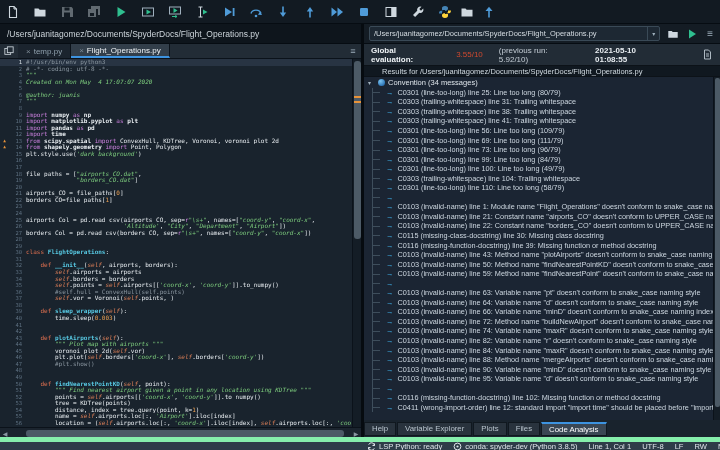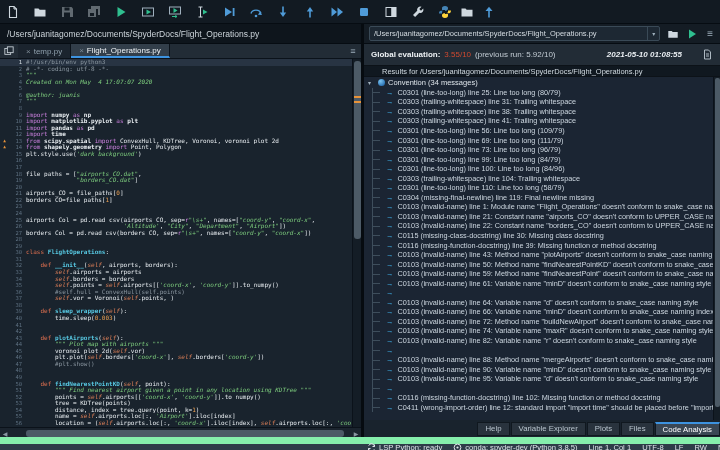--- a/index.html
+++ b/index.html
@@ -76,52 +76,52 @@
   .rp-toolbar { height:20px; background:#141c24; border-bottom:1px solid #060c12; display:flex;
                 align-items:center; padding:0 5px; gap:7px; }
   .rp-combo { flex:1; height:15px; background:#1d2833; border:1px solid #3a4a57; border-radius:2px;
               display:flex; align-items:center; font-size:7.5px; color:#d5dce2; min-width:0; }
   .rp-combo .txt { flex:1; padding:0 4px; white-space:nowrap; overflow:hidden; }
   .rpi { width:12px; height:12px; cursor:pointer; flex:none; }
   .rpi svg { width:12px; height:12px; display:block; }
   .rp-menu { color:#9fb0bd; font-size:10px; cursor:pointer; flex:none; padding:0 2px; }
 
   .rp-eval { height:22px; background:#222c36; border-bottom:1px solid #0c1218; display:flex;
-             align-items:center; padding:0 7px; font-size:8px; gap:4px; }
+             align-items:center; padding:0 7px; font-size:8px; gap:16px; }
   .ev-label { font-weight:bold; color:#eef2f5; }
   .ev-score { font-weight:normal; color:#d0492f; }
   .ev-prev  { color:#c3ccd4; }
-  .ev-date  { margin-left:auto; font-weight:bold; color:#e8edf1;font-style:italic; }
+  .ev-date  { margin-left:auto; font-weight:bold; color:#e8edf1; }
   .ev-icon  { margin-left:16px; width:11px; height:11px; cursor:pointer; }
   .ev-icon svg { width:11px; height:11px; }
 
   .rp-results { height:11px; background:#101820; border-bottom:1px solid #0c1218; display:flex;
                 align-items:center; padding:0 18px; font-size:7.5px; color:#cfd8df; white-space:nowrap; overflow:hidden; }
 
   .rp-msgs { flex:1; background:#1b2533; position:relative; overflow:hidden; }
   .msg-scroll { position:absolute; top:0; right:0; width:7px; bottom:0; background:#141d26; border-left:1px solid #0b121a; }
   .msg-thumb { position:absolute; top:1px; left:1px; width:5px; height:96%; background:#4c5a66; border-radius:2px; }
   .cat-row { display:flex; align-items:center; height:10.5px; font-size:7.5px; color:#dde4ea; padding-left:4px; gap:3px; cursor:pointer; }
   .cat-chev { color:#9fb0bd; font-size:6px; width:7px; }
   .cat-dot { width:7px; height:7px; border-radius:50%;
              background:radial-gradient(circle at 35% 30%, #7cc4f0, #2f77b8 70%); flex:none; }
   .msg { display:flex; align-items:center; height:9.55px; font-size:7.3px; color:#cdd7e0;
          white-space:nowrap; overflow:hidden; cursor:pointer; }
   .twig { flex:none; width:14px; margin-left:8px; height:100%; border-left:1px solid #3e4e5c; position:relative; }
   .twig::before { content:""; position:absolute; left:0; top:50%; width:7px; height:1px; background:#3e4e5c; }
   .msg-arrow { flex:none; color:#3fb0e8; font-weight:bold; font-size:7.5px; margin-right:4px; }
 
-  .rp-tabs { height:17px; background:#19232d; display:flex; align-items:center; justify-content:flex-end; gap:1px;padding-left:11px; }
+  .rp-tabs { height:17px; background:#19232d; display:flex; align-items:center; justify-content:flex-start; gap:1px; }
   .ptab { height:14px; display:flex; align-items:center; padding:0 7px; font-size:7.8px; color:#b9c5ce;
           background:#29333d; border:1px solid #10181f; cursor:pointer; }
   .ptab.sel { background:#3a4754; color:#fff; border-top:2px solid #3d93e0; }
 
   
   .statusbar { position:absolute; top:437px; left:0; width:720px; height:13px; background:#2e3c48;
-               border-top:7px solid #86efac; display:flex; align-items:center; font-size:7.6px;
+               border-top:5px solid #86efac; display:flex; align-items:center; font-size:7.6px;
                color:#dfe5ea; padding:0 8px; gap:11px; }
   .sb-spacer { width:348px; flex:none; }
   .sb-item { display:flex; align-items:center; gap:3px; white-space:nowrap; }
   .sb-ico svg { width:9px; height:9px; display:block; }
 </style>
 </head>
 <body>
 
 <div class="app">
 
@@ -423,36 +423,35 @@
             <span>C0301 (line-too-long) line 73:  Line too long (96/79)</span>
           </div>
           <div class="msg">
             <span class="twig"></span>
             <span class="msg-arrow">→</span>
             <span>C0301 (line-too-long) line 99:  Line too long (84/79)</span>
           </div>
           <div class="msg">
             <span class="twig"></span>
             <span class="msg-arrow">→</span>
-            <span>C0301 (line-too-long) line 100:  Line too long (84/96)</span>
+            <span>C0301 (line-too-long) line 100:  Line too long (49/79)</span>
           </div>
           <div class="msg">
             <span class="twig"></span>
             <span class="msg-arrow">→</span>
             <span>C0303 (trailing-whitespace) line 104:  Trailing whitespace</span>
           </div>
           <div class="msg">
             <span class="twig"></span>
             <span class="msg-arrow">→</span>
             <span>C0301 (line-too-long) line 110:  Line too long (58/79)</span>
           </div>
           <div class="msg">
             <span class="twig"></span>
             <span class="msg-arrow">→</span>
-            <span>C0304 (missing-final-newline) line 119:  Final newline missing</span>
           </div>
           <div class="msg">
             <span class="twig"></span>
             <span class="msg-arrow">→</span>
             <span>C0103 (invalid-name) line 1:  Module name "Flight_Operations" doesn't conform to snake_case naming style</span>
           </div>
           <div class="msg">
             <span class="twig"></span>
             <span class="msg-arrow">→</span>
             <span>C0103 (invalid-name) line 21:  Constant name "airports_CO" doesn't conform to UPPER_CASE naming style</span>
@@ -483,25 +482,25 @@
             <span>C0103 (invalid-name) line 50:  Method name "findNearestPointKD" doesn't conform to snake_case naming style</span>
           </div>
           <div class="msg">
             <span class="twig"></span>
             <span class="msg-arrow">→</span>
             <span>C0103 (invalid-name) line 59:  Method name "findNearestPoint" doesn't conform to snake_case naming style</span>
           </div>
           <div class="msg">
             <span class="twig"></span>
             <span class="msg-arrow">→</span>
-            <span>C0103 (invalid-name) line 61:  Variable name "minD" doesn't conform to snake_case naming style</span>
-          </div>
-          <div class="msg">
-            <span class="twig"></span>
-            <span class="msg-arrow">→</span>
+          </div>
+          <div class="msg">
+            <span class="twig"></span>
+            <span class="msg-arrow">→</span>
+            <span>C0103 (invalid-name) line 63:  Variable name "pt" doesn't conform to snake_case naming style</span>
           </div>
           <div class="msg">
             <span class="twig"></span>
             <span class="msg-arrow">→</span>
             <span>C0103 (invalid-name) line 64:  Variable name "d" doesn't conform to snake_case naming style</span>
           </div>
           <div class="msg">
             <span class="twig"></span>
             <span class="msg-arrow">→</span>
             <span>C0103 (invalid-name) line 66:  Variable name "minD" doesn't conform to snake_case naming index</span>
@@ -517,20 +516,21 @@
             <span>C0103 (invalid-name) line 74:  Variable name "maxR" doesn't conform to snake_case naming style</span>
           </div>
           <div class="msg">
             <span class="twig"></span>
             <span class="msg-arrow">→</span>
             <span>C0103 (invalid-name) line 82:  Variable name "r" doesn't conform to snake_case naming style</span>
           </div>
           <div class="msg">
             <span class="twig"></span>
             <span class="msg-arrow">→</span>
+            <span>C0103 (invalid-name) line 84:  Variable name "maxR" doesn't conform to snake_case naming style</span>
           </div>
           <div class="msg">
             <span class="twig"></span>
             <span class="msg-arrow">→</span>
             <span>C0103 (invalid-name) line 88:  Method name "mergeAirports" doesn't conform to snake_case naming style</span>
           </div>
           <div class="msg">
             <span class="twig"></span>
             <span class="msg-arrow">→</span>
             <span>C0103 (invalid-name) line 90:  Variable name "minD" doesn't conform to snake_case naming style</span>

